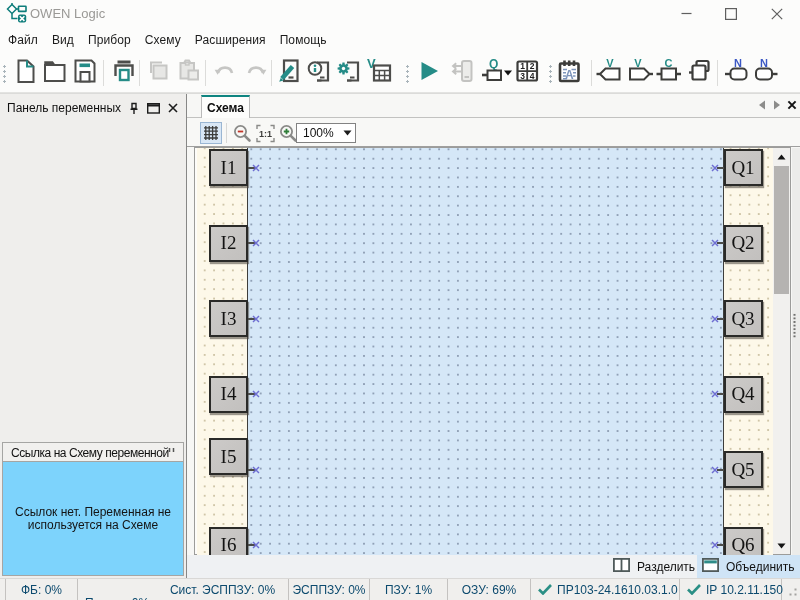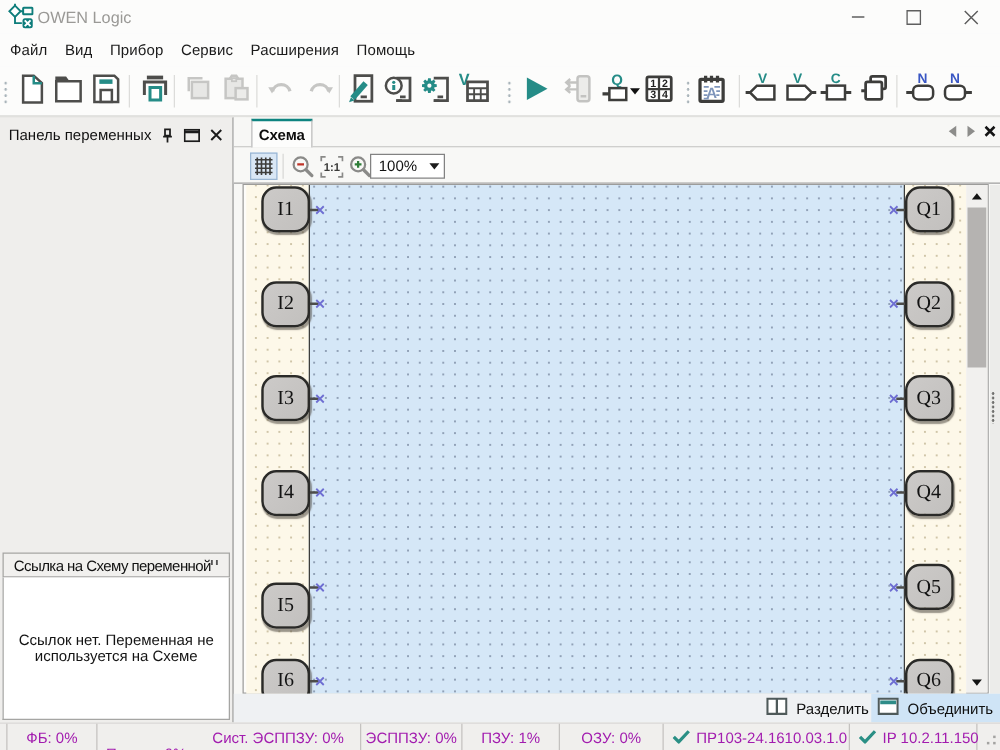--- a/index.html
+++ b/index.html
@@ -41,21 +41,21 @@
                   font-size:12px; color:#8c8c8a; padding:0 3px; font-family:"Liberation Sans",sans-serif; }
   #search-clear { position:absolute; left:159px; top:5px; width:20px; height:15px; border:1px solid #bcbcba; background:#f2f1ef;
                   display:flex; align-items:center; justify-content:center; }
   #vars-list { position:absolute; left:0px; top:29px; width:180px; height:285px; background:#f7f6f4; }
   #vars-info { position:absolute; right:5px; top:9px; }
 
   
   #refs-header { position:absolute; left:2px; top:348px; width:182px; height:20px; border:1px solid #a5a5a3; background:#f1f0ee; }
   #refs-title { position:absolute; left:8px; top:3px; font-size:12px; color:#111; letter-spacing:-0.45px; white-space:nowrap; }
   #refs-grip { position:absolute; right:7px; top:4px; display:flex; }
-  #refs-body { position:absolute; left:2px; top:368px; width:182px; height:114px; border:1px solid #a5a5a3; border-top:none; background:#ffffff;
+  #refs-body { position:absolute; left:2px; top:368px; width:182px; height:114px; border:1px solid #a5a5a3; border-top:none; background:#7dd3fc;
                display:flex; align-items:center; justify-content:center; text-align:center; }
   #refs-empty { font-size:12px; color:#141414; line-height:13px; }
 
   
   #dock-splitter { position:absolute; left:188px; top:0; width:9px; height:484px; background:#f2f1ef; }
   #dock-splitter .grip-dots { position:absolute; left:3px; top:233px; width:3px; height:14px;
       background-image:radial-gradient(circle,#6f6f6d 1px, transparent 1.2px); background-size:3px 5px; }
 
   
   #docarea { position:absolute; left:187px; top:0; width:613px; height:484px; background:#f7f7f5; }
@@ -79,22 +79,22 @@
   
   #canvas-outer { position:absolute; left:7px; top:53px; width:597px; height:408px; border:1px solid #9c9c9a; background:#fdfcf9; }
   #canvas { position:absolute; left:2px; top:0px; width:576px; height:407px; overflow:hidden; background:#fdf8e9;
             background-image:radial-gradient(circle, rgba(170,156,115,0.55) 0.75px, transparent 0.95px);
             background-size:9.4px 9.4px; background-position:3px 5px; }
   #bluezone { position:absolute; left:50px; top:0; width:477px; height:407px; background:#d5e7f7;
               border-left:1px solid #3d3d3b; border-right:1px solid #3d3d3b;
               background-image:radial-gradient(circle, rgba(100,115,140,0.6) 0.75px, transparent 0.95px);
               background-size:9.4px 9.4px; background-position:8px 6px; }
   .ioblock { position:absolute; width:39px; height:37px; background:linear-gradient(135deg,#cccac8,#c2c0be);
-             border:2px solid #2a2a28; border-radius:12px; display:flex; align-items:center; justify-content:center;
-             font-family:"Liberation Serif", serif; font-size:16px; color:#131313; box-shadow:1px 2px 1px rgba(75,70,62,.55); }
+             border:2px solid #2a2a28; border-radius:0; display:flex; align-items:center; justify-content:center;
+             font-family:"Liberation Serif", serif; font-size:19px; color:#131313; box-shadow:1px 2px 1px rgba(75,70,62,.55); }
   .pinline { position:absolute; height:2px; background:#4c4c4a; }
   .pincross { position:absolute; width:8px; height:8px; } .pincross svg { display:block; }
 
   
   #vscroll { position:absolute; left:578px; top:0; width:17px; height:406px; background:#f1f0ee; }
   .sbtn { position:absolute; left:0; width:17px; height:17px; display:flex; align-items:center; justify-content:center; }
   #sb-up { top:0; } #sb-down { bottom:0; }
   #sb-thumb { position:absolute; left:1px; top:18px; width:15px; height:128px; background:#b5b3b1; }
 
   
@@ -104,21 +104,21 @@
 
   
   #splitstrip { position:absolute; left:0px; top:461px; width:613px; height:23px; background:#eff1f3; }
   #merge-seg { position:absolute; right:0; top:0; width:103px; height:23px; background:#cfe4f6; }
   .stripbtn { position:absolute; top:0; height:23px; display:flex; align-items:center; gap:7px; font-size:12px; color:#101010; }
   #split-btn { left:426px; }
   #merge-btn { left:515px; }
 
   
   #statusbar { position:absolute; left:0; top:578px; width:800px; height:22px; background:#f0efed; border-top:1px solid #d9d8d6;
-               display:flex; align-items:stretch; font-size:12px; color:#a21caf; }
+               display:flex; align-items:stretch; font-size:12px; color:#0c4a6e; }
   .scell { border-right:1px solid #c4c2c0; display:flex; align-items:center; justify-content:center; white-space:nowrap; }
   .scell.left { justify-content:flex-start; padding-left:7px; gap:5px; }
   #sgrip { position:absolute; right:3px; top:6px; }
 </style>
 </head>
 <body>
 
 <div id="window">
 
   <div id="titlebar">
@@ -146,21 +146,21 @@
         <svg width="12" height="12" viewBox="0 0 12 12">
           <path d="M0.8,0.8 L11.2,11.2 M11.2,0.8 L0.8,11.2" stroke="#5f5f5f" stroke-width="1.2"></path>
         </svg>
       </span>
   </div>
 
   <div id="menubar">
       <span class="menu-item">Файл</span>
       <span class="menu-item">Вид</span>
       <span class="menu-item">Прибор</span>
-      <span class="menu-item">Сервис</span>
+      <span class="menu-item">Схему</span>
       <span class="menu-item">Расширения</span>
       <span class="menu-item">Помощь</span>
     </div>
 
   <div id="toolbar">
       <div class="tbtn" style="left: 13px;">
         <span><svg width="26" height="26" viewBox="0 0 26 26">
             <path d="M4.5,2.5 H13 L19.5,8.5 V24 H4.5 Z" fill="#fff" stroke="#4d4d4b" stroke-width="2"></path>
             <path d="M13,2.5 V8.5 H19.5" fill="none" stroke="#258c87" stroke-width="2"></path>
           </svg></span>
@@ -458,21 +458,21 @@
                   <path d="M1,1 L7,7 M7,1 L1,7" stroke="#6e6ed2" stroke-width="1.45"></path>
                 </svg>
               </span>
               <div class="ioblock" style="left: 12px; top: 227.5px;">I4</div>
               <div class="pinline" style="left: 51px; top: 245px; width: 7px;"></div>
               <span class="pincross" style="left: 55px; top: 242px;">
                 <svg width="8" height="8" viewBox="0 0 8 8">
                   <path d="M1,1 L7,7 M7,1 L1,7" stroke="#6e6ed2" stroke-width="1.45"></path>
                 </svg>
               </span>
-              <div class="ioblock" style="left: 12px; top: 318px;">I5</div>
+              <div class="ioblock" style="left: 12px; top: 290px;">I5</div>
               <div class="pinline" style="left: 51px; top: 320.5px; width: 7px;"></div>
               <span class="pincross" style="left: 55px; top: 317.5px;">
                 <svg width="8" height="8" viewBox="0 0 8 8">
                   <path d="M1,1 L7,7 M7,1 L1,7" stroke="#6e6ed2" stroke-width="1.45"></path>
                 </svg>
               </span>
               <div class="ioblock" style="left: 12px; top: 378.5px;">I6</div>
               <div class="pinline" style="left: 51px; top: 396px; width: 7px;"></div>
               <span class="pincross" style="left: 55px; top: 393px;">
                 <svg width="8" height="8" viewBox="0 0 8 8">
@@ -571,21 +571,21 @@
       <div class="scell" style="width: 132px;">
         <span>Сист. ЭСППЗУ: 0%</span>
       </div>
       <div class="scell" style="width: 81px;">
         <span>ЭСППЗУ: 0%</span>
       </div>
       <div class="scell" style="width: 78px;">
         <span>ПЗУ: 1%</span>
       </div>
       <div class="scell" style="width: 83px;">
-        <span>ОЗУ: 0%</span>
+        <span>ОЗУ: 69%</span>
       </div>
       <div class="scell left" style="width: 149px;">
         <span style="display:flex">
           <svg width="14" height="11" viewBox="0 0 14 11">
             <path d="M1,5.5 L5,9.5 L13,1" fill="none" stroke="#2a8f85" stroke-width="2.6"></path>
           </svg>
         </span>
         <span>ПР103-24.1610.03.1.0</span>
       </div>
       <div class="scell left" style="width: 102px;">

